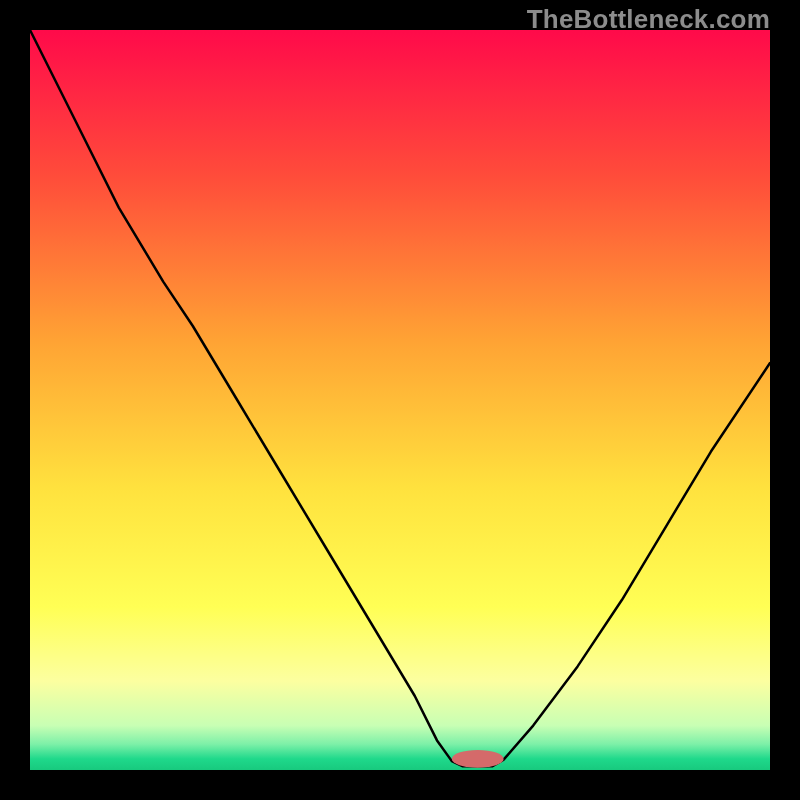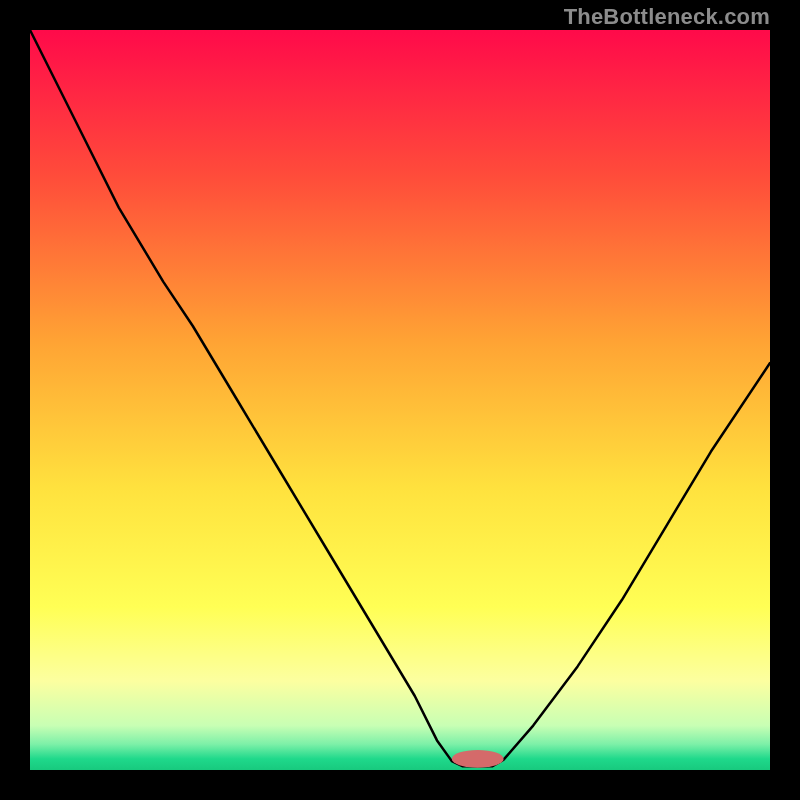--- a/index.html
+++ b/index.html
@@ -24,21 +24,21 @@
     left: 30px;
     top: 30px;
     width: 740px;
     height: 740px;
   }
   .watermark {
     position: absolute;
     top: 4px;
     right: 30px;
     color: #8c8c8c;
-    font-size: 22px;
+    font-size: 26px;
     font-weight: 600;
     letter-spacing: 0.2px;
   }
   svg { display: block; }
 </style>
 </head>
 <body>
 
 <div class="frame">
   <div class="watermark">TheBottleneck.com</div>

